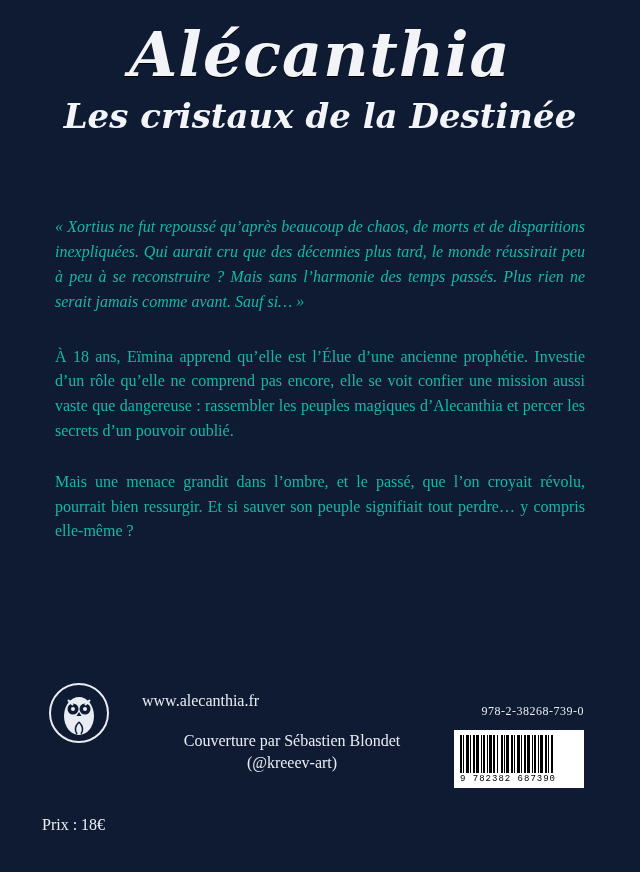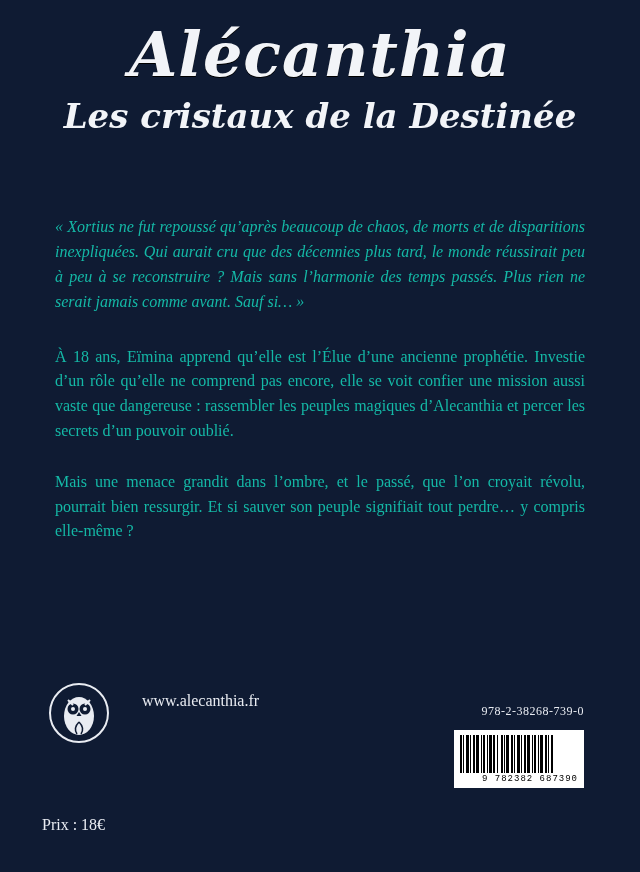--- a/index.html
+++ b/index.html
@@ -137,21 +137,21 @@
   }
   .bars i {
     display: block;
     background: #000;
     height: 100%;
   }
   .barcode-num {
     font-family: "Liberation Mono", monospace;
     font-size: 9px;
     color: #000;
-    text-align: right;
+    text-align: left;
     letter-spacing: 1px;
     line-height: 12px;
   }
   .price {
     position: absolute;
     left: 42px;
     bottom: 38px;
     font-size: 16px;
     color: #e9ecf2;
   }
@@ -183,20 +183,24 @@
         <circle cx="25" cy="27" r="2" fill="#e9ecf2"></circle>
         <circle cx="37" cy="27" r="2" fill="#e9ecf2"></circle>
         <polygon points="31,30 28.5,34 33.5,34" fill="#0f1b33"></polygon>
         <path d="M20 18 L25 23 M42 18 L37 23" stroke="#e9ecf2" stroke-width="2" fill="none"></path>
         <path d="M31 40 q-6 6 -2 12 M31 40 q6 6 2 12" stroke="#0f1b33" stroke-width="1.5" fill="none"></path>
       </svg>
     </div>
 
     <div class="site">www.alecanthia.fr</div>
 
+    <div class="credit">
+      <div>Couverture par Sébastien Blondet</div>
+      <div>(@kreeev-art)</div>
+    </div>
 
     <div class="isbn">978-2-38268-739-0</div>
 
     <div class="barcode">
       <div class="bars">
         <i style="width:2px"></i>
           <i style="width:1px;background:#fff"></i>
         <i style="width:1px"></i>
           <i style="width:2px;background:#fff"></i>
         <i style="width:3px"></i>

